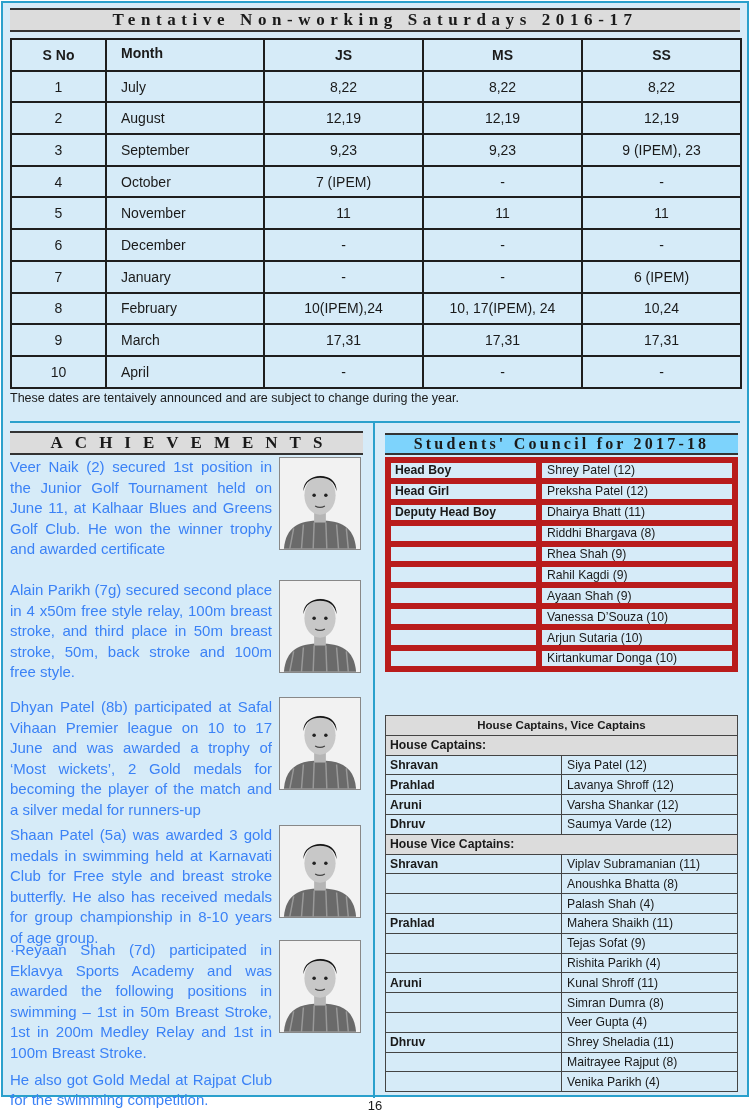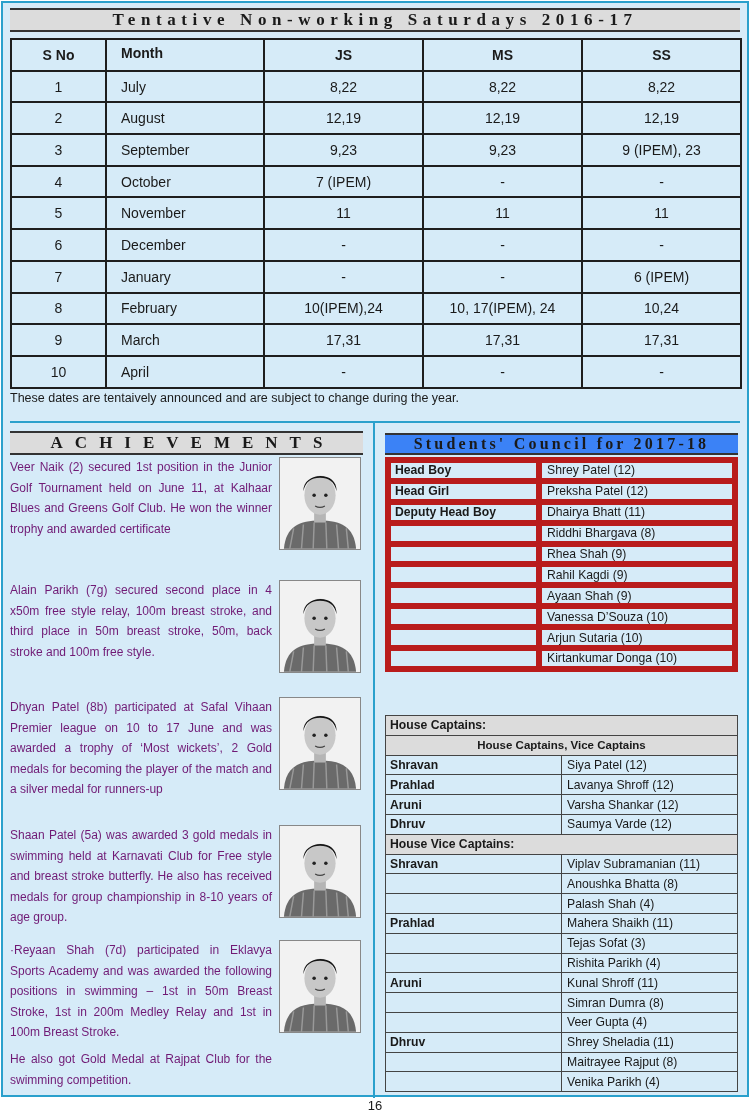--- a/index.html
+++ b/index.html
@@ -52,33 +52,33 @@
     background: #dcdcdc; border-top: 2px solid #333; border-bottom: 2px solid #333;
     display: flex; align-items: flex-end; justify-content: center;
   }
   .ach-title {
     font-family: "Liberation Serif", "DejaVu Serif", serif; font-weight: bold;
     font-size: 17px; letter-spacing: 12px; padding-left: 12px;
   }
   .ach-item { position: absolute; left: 10px; width: 353px; }
   .ach-text {
     position: absolute; left: 0; top: 0; width: 262px;
-    font-size: 12px; line-height: 20.6px; text-align: justify; color: #701a75;
+    font-size: 15px; line-height: 20.6px; text-align: justify; color: #3b82f6;
   }
   .ach-text p + p { margin-top: 6px; }
   .ach-photo {
     position: absolute; left: 269px; width: 82px; height: 93px;
     background: #f4f4f4; border: 1px solid #888; overflow: hidden;
   }
   .ach-photo svg { width: 100%; height: 100%; display: block; }
 
   
   .council-title-bar {
     position: absolute; left: 385px; top: 433px; width: 353px; height: 22px;
-    background: #3b82f6; border-top: 2px solid #333; border-bottom: 2px solid #333;
+    background: #7dd3fc; border-top: 2px solid #333; border-bottom: 2px solid #333;
     display: flex; align-items: center; justify-content: center;
   }
   .council-title {
     font-family: "Liberation Serif", "DejaVu Serif", serif; font-weight: bold;
     font-size: 16px; letter-spacing: 3.2px;
   }
   .council-table {
     position: absolute; left: 385px; top: 457px; width: 353px;
     border-collapse: collapse; table-layout: fixed; background: #d6ebf8;
   }
@@ -353,24 +353,24 @@
       <tr>
         <td class="role"></td>
         <td class="name">Kirtankumar Donga (10)</td>
       </tr>
     </tbody>
 </table>
 
 <table class="house-table">
   <tbody id="house-body">
     <tr>
-      <td colspan="2" class="sub-head">House Captains:</td>
+      <td colspan="2" class="section-head">House Captains, Vice Captains</td>
     </tr>
     <tr>
-      <td colspan="2" class="section-head">House Captains, Vice Captains</td>
+      <td colspan="2" class="sub-head">House Captains:</td>
     </tr>
   <tr>
         <td class="role">Shravan</td>
         <td class="name">Siya Patel (12)</td>
       </tr>
       <tr>
         <td class="role">Prahlad</td>
         <td class="name">Lavanya Shroff (12)</td>
       </tr>
       <tr>
@@ -395,21 +395,21 @@
       <tr>
         <td class="role"></td>
         <td class="name">Palash Shah (4)</td>
       </tr>
       <tr>
         <td class="role">Prahlad</td>
         <td class="name">Mahera Shaikh (11)</td>
       </tr>
       <tr>
         <td class="role"></td>
-        <td class="name">Tejas Sofat (3)</td>
+        <td class="name">Tejas Sofat (9)</td>
       </tr>
       <tr>
         <td class="role"></td>
         <td class="name">Rishita Parikh (4)</td>
       </tr>
       <tr>
         <td class="role">Aruni</td>
         <td class="name">Kunal Shroff (11)</td>
       </tr>
       <tr>

